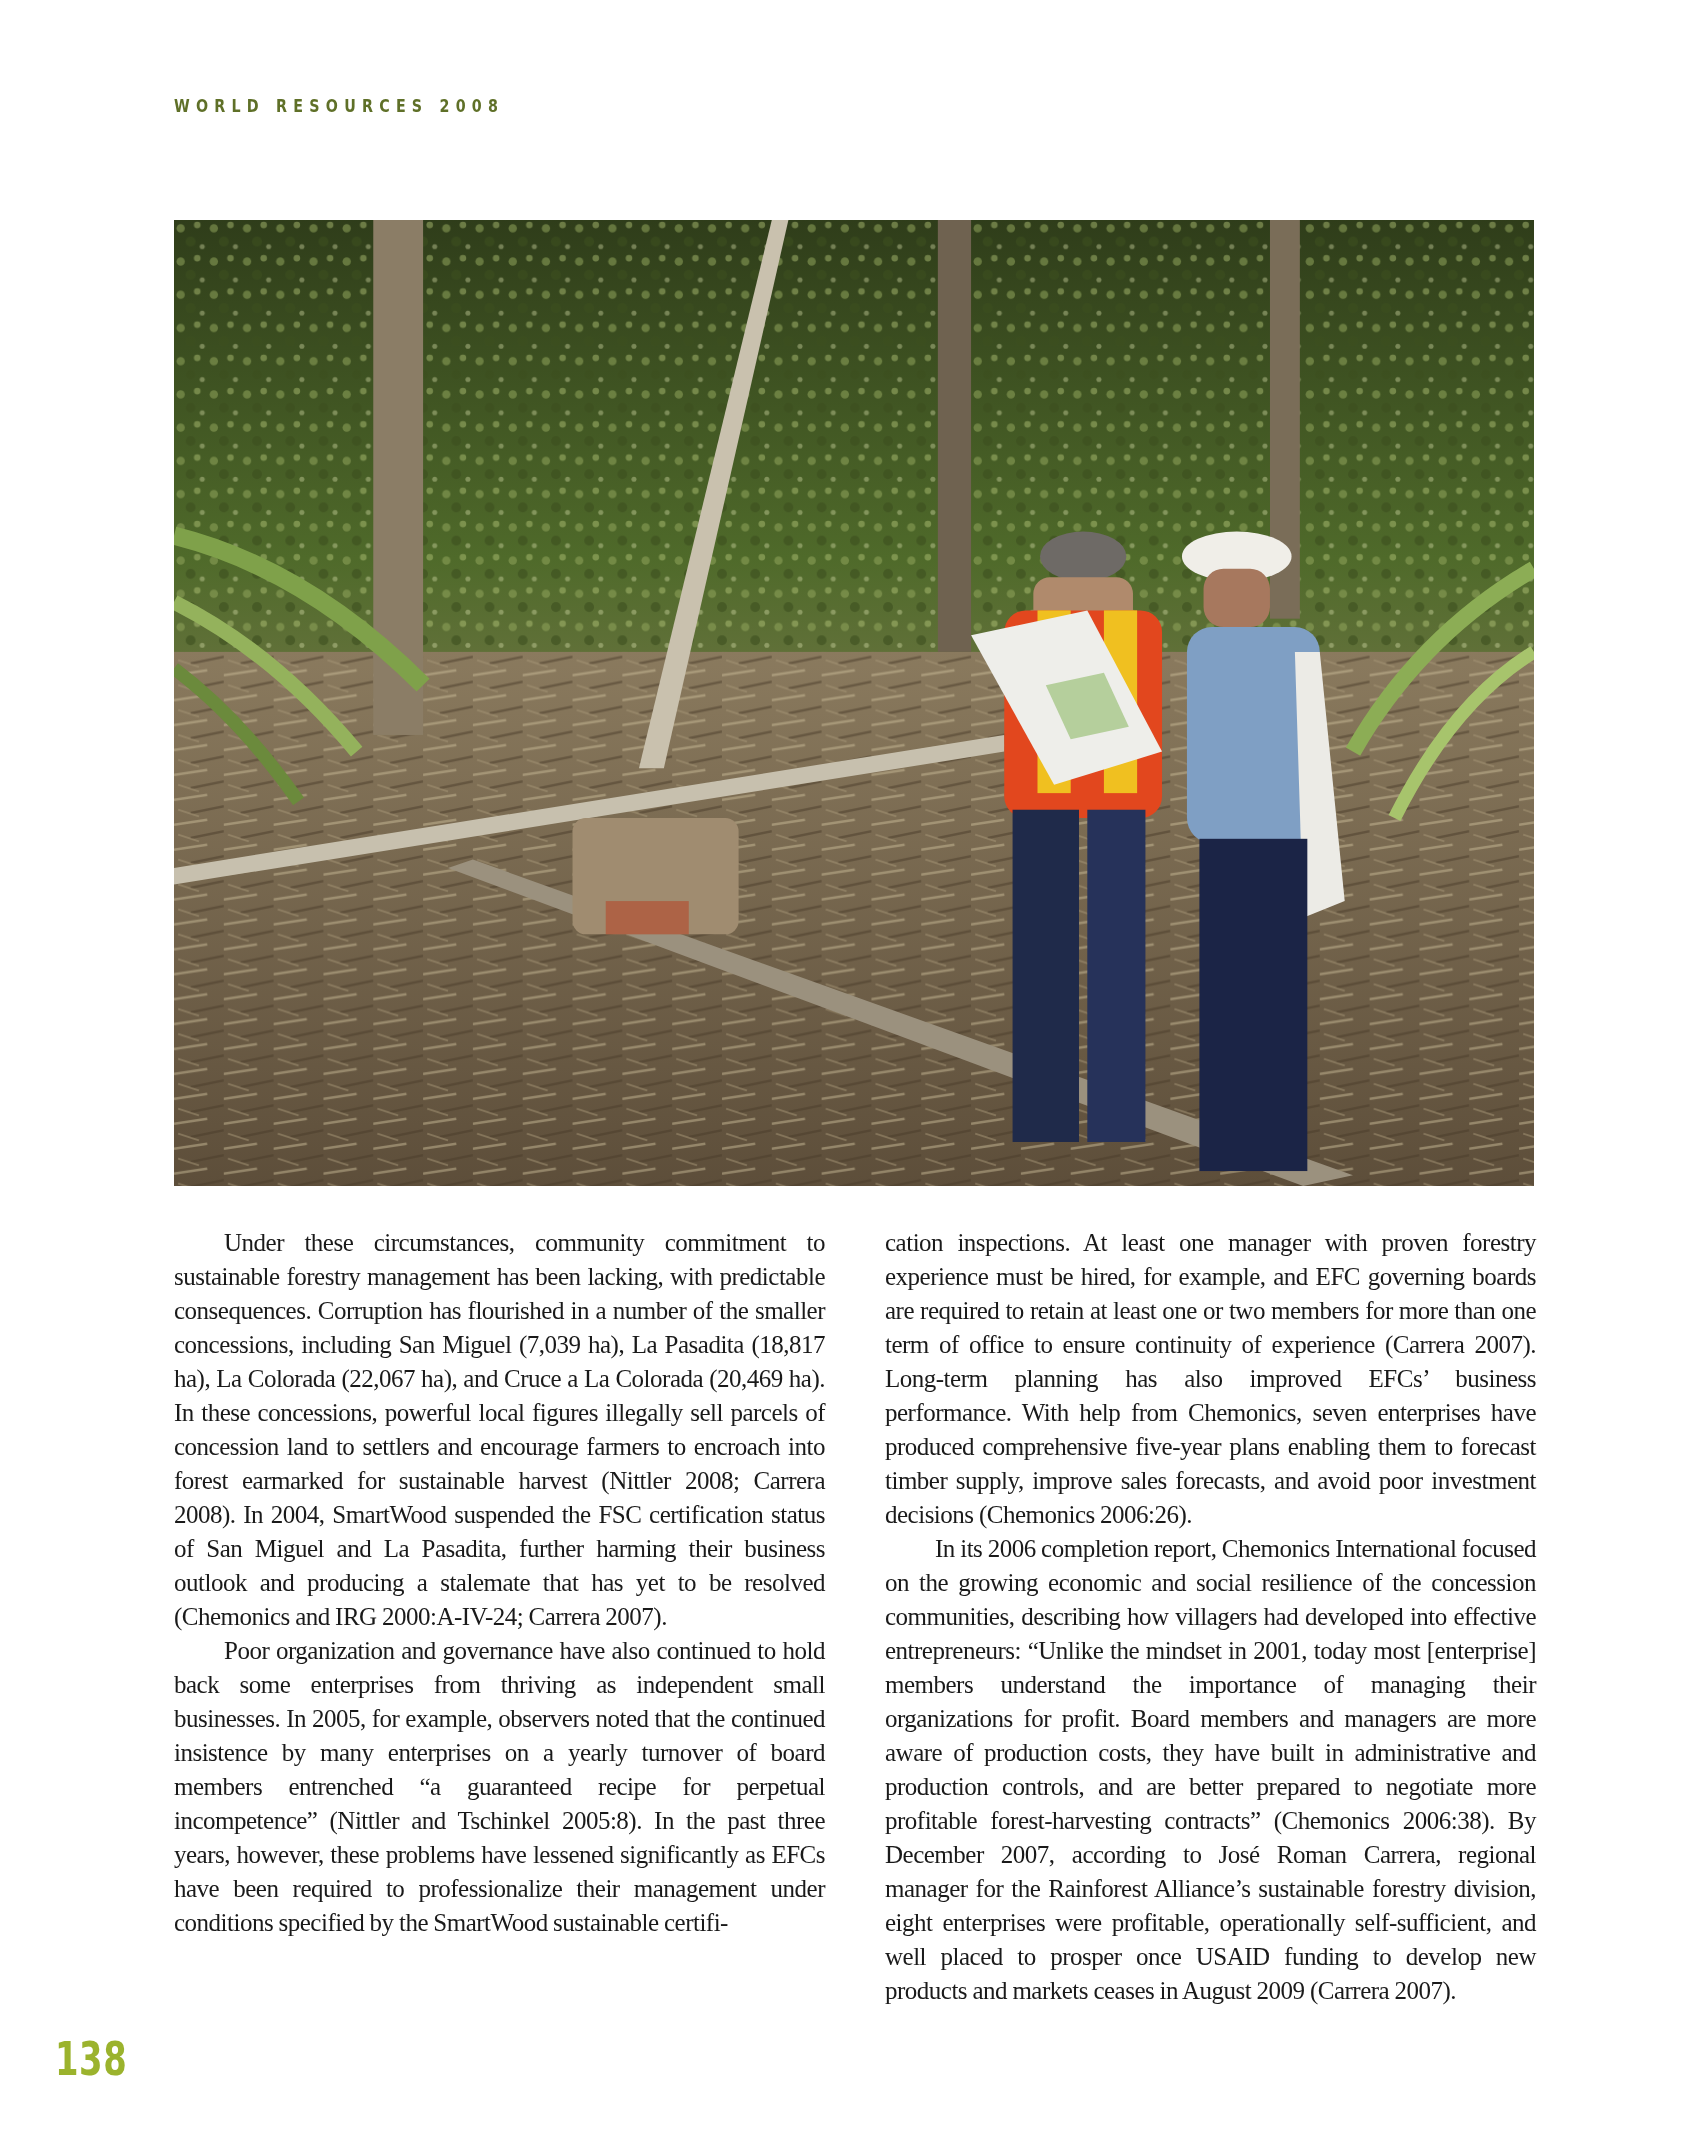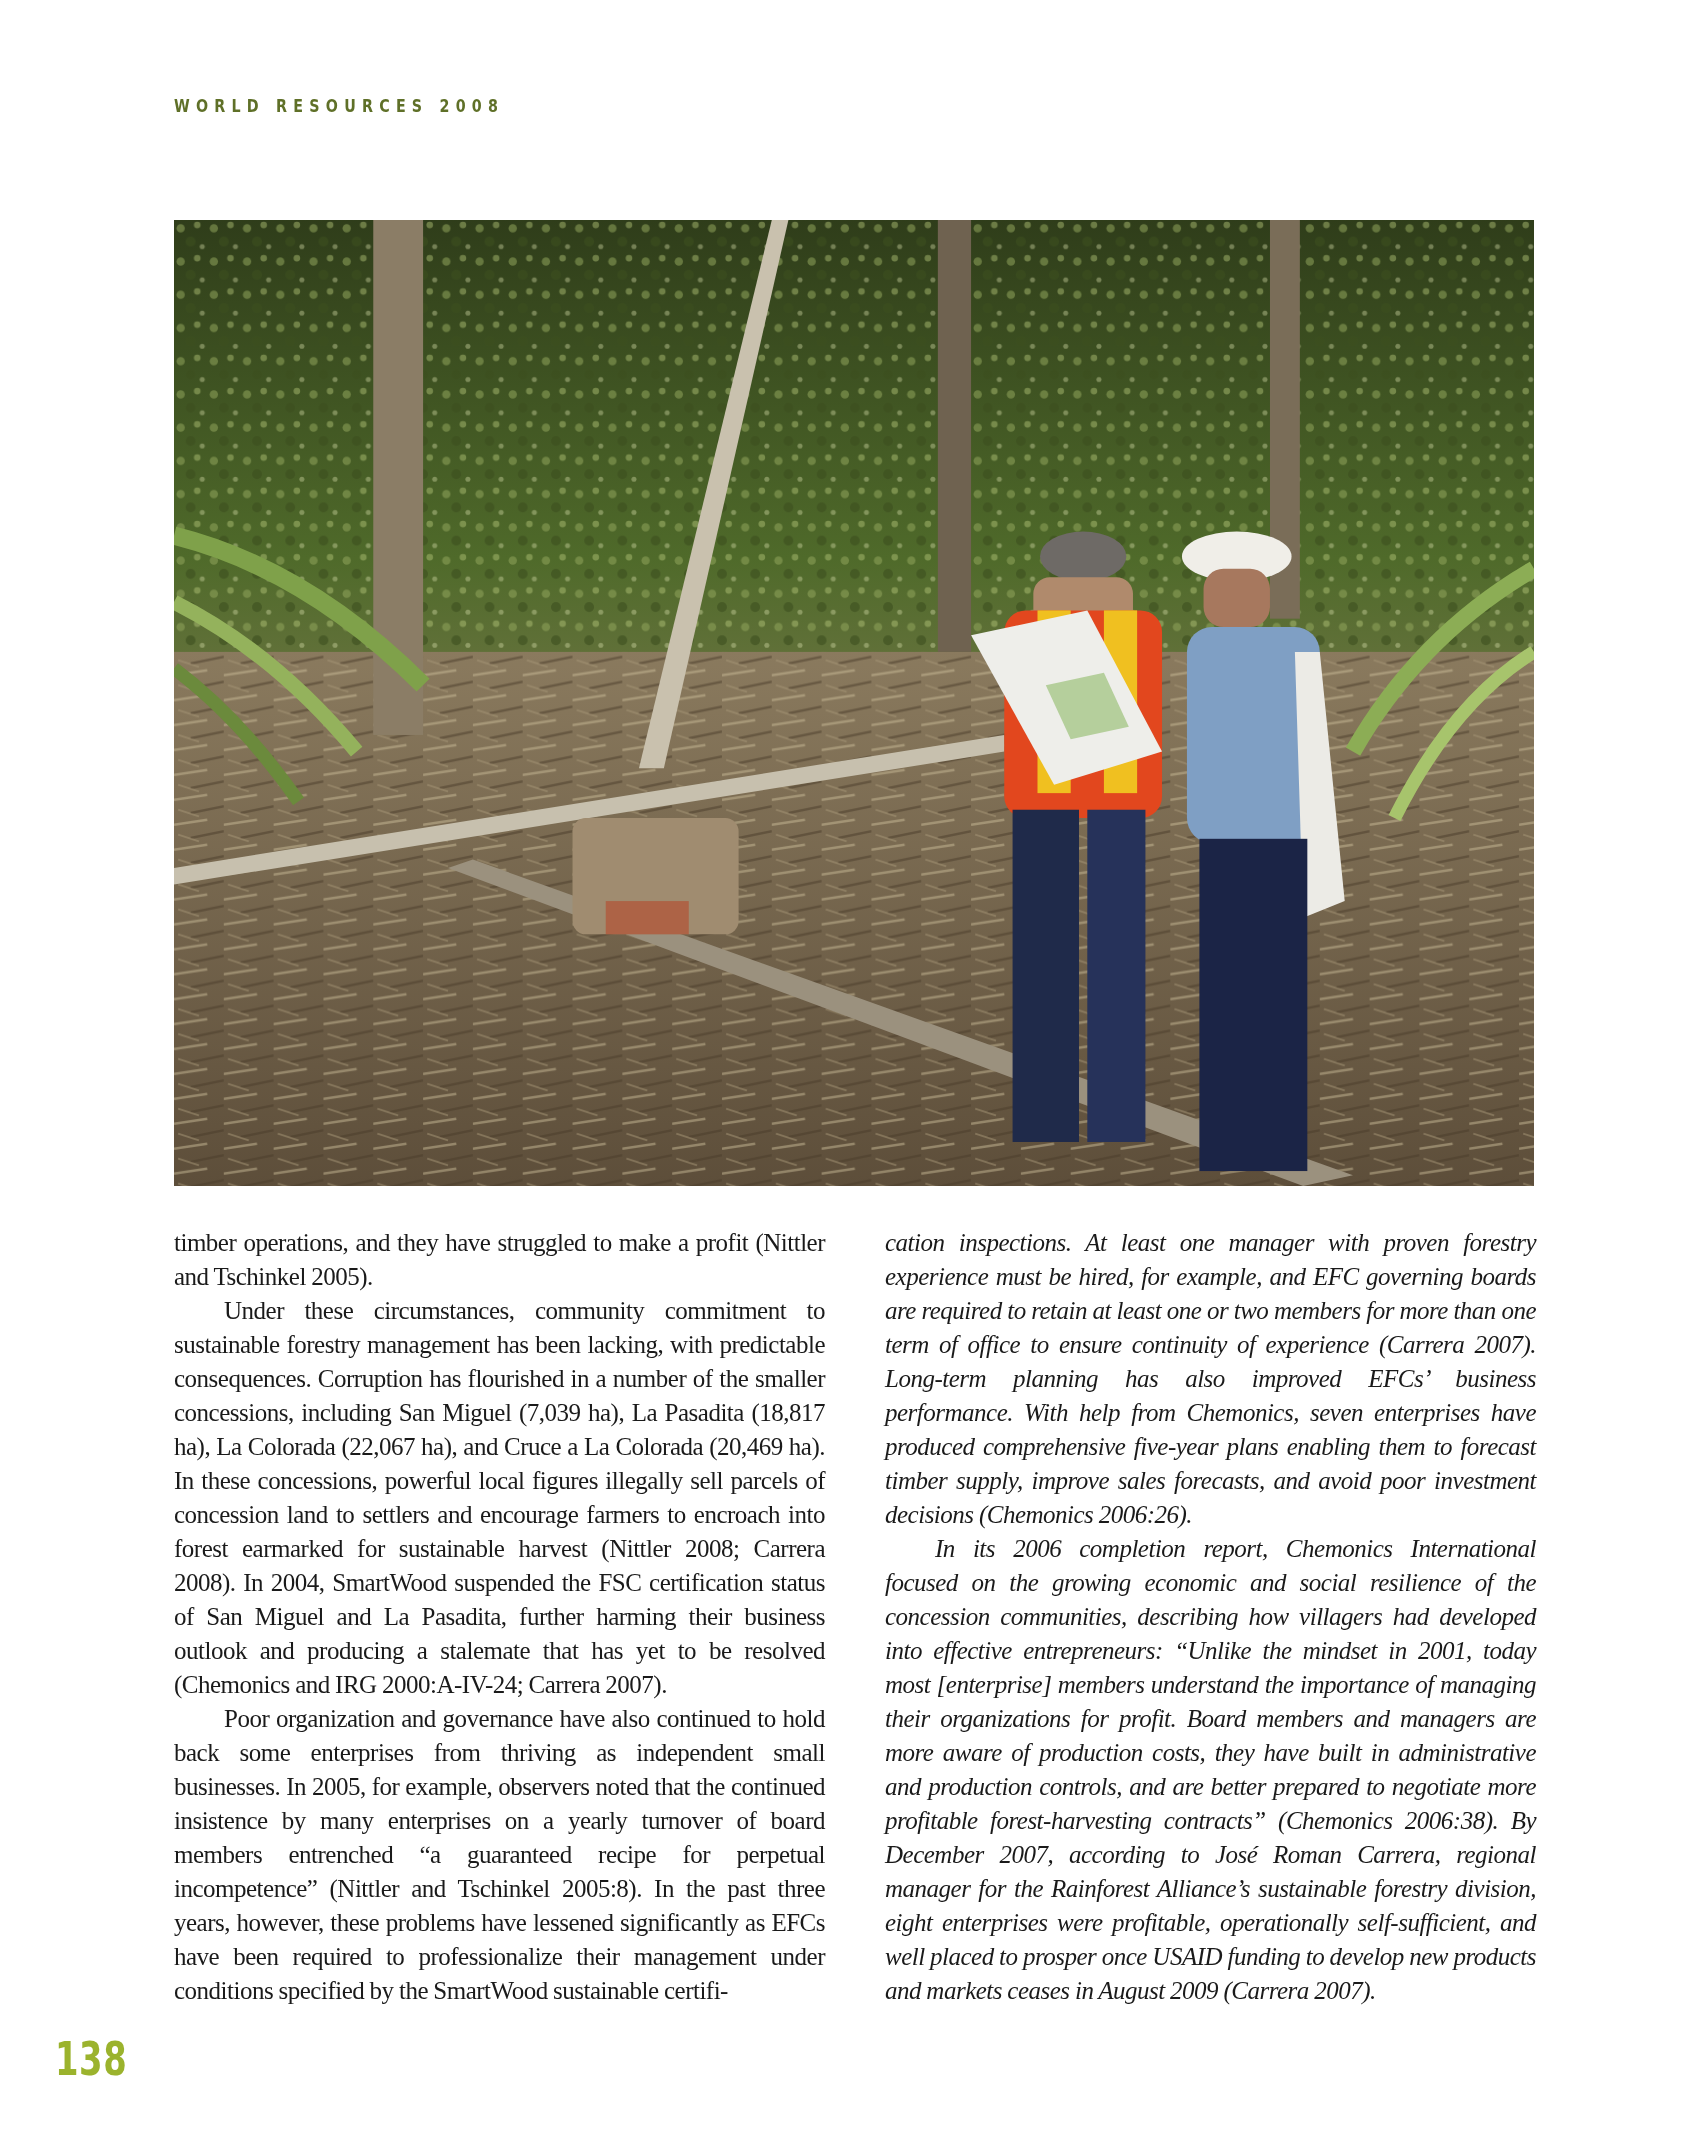--- a/index.html
+++ b/index.html
@@ -19,21 +19,21 @@
   }
   .photo svg { display: block; width: 100%; height: 100%; }
 
   .col {
     position: absolute; top: 1226px; width: 651px;
     font-family: "Liberation Serif", serif; font-size: 25px;
     line-height: 34px; color: #1a1a1a; text-align: justify;
     letter-spacing: -0.5px; word-spacing: -0.4px;
   }
   .col.left { left: 174px; }
-  .col.right { left: 885px; font-style: italic; }
+  .col.right { left: 885px; }
   .col p { margin: 0; text-indent: 50px; hyphens: manual; }
   .col p.noindent { text-indent: 0; }
 
   .page-number {
     position: absolute; left: 55px; top: 2031px;
     font-family: "DejaVu Sans", sans-serif; font-weight: bold;
     font-size: 47px; color: #9bb32d;
     transform: scaleX(0.72); transform-origin: left top;
     letter-spacing: 0.8px;
   }
@@ -106,21 +106,20 @@
 
     <ellipse cx="1280" cy="405" rx="66" ry="30" fill="#f0eee8"></ellipse>
     <rect x="1240" y="420" width="80" height="70" rx="24" fill="#a7785e"></rect>
     <rect x="1220" y="490" width="160" height="260" rx="30" fill="#7f9fc4"></rect>
     <polygon points="1350,520 1380,520 1410,820 1360,840" fill="#ecebe6"></polygon>
     <rect x="1235" y="745" width="130" height="400" fill="#1b2446"></rect>
   </svg>
 </div>
 
 <div class="col left">
-  <p class="noindent">timber operations, and they have struggled to make a profit (Nittler and Tschinkel 2005).</p>
   <p>Under these circumstances, community commitment to sustainable forestry management has been lacking, with predictable consequences. Corruption has flourished in a number of the smaller concessions, including San Miguel (7,039 ha), La Pasadita (18,817 ha), La Colorada (22,067 ha), and Cruce a La Colorada (20,469 ha). In these concessions, powerful local figures illegally sell parcels of concession land to settlers and encourage farmers to encroach into forest earmarked for sustain­able harvest (Nittler 2008; Carrera 2008). In 2004, SmartWood suspended the FSC certification status of San Miguel and La Pasadita, further harming their business outlook and producing a stalemate that has yet to be resolved (Chemonics and IRG 2000:A-IV-24; Carrera 2007).</p>
   <p>Poor organization and governance have also continued to hold back some enterprises from thriving as independent small businesses. In 2005, for example, observers noted that the continued insistence by many enterprises on a yearly turnover of board members entrenched “a guaranteed recipe for perpetual incompetence” (Nittler and Tschinkel 2005:8). In the past three years, however, these problems have lessened significantly as EFCs have been required to professionalize their management under conditions specified by the SmartWood sustainable certifi-</p>
 </div>
 
 <div class="col right">
   <p class="noindent">cation inspections. At least one manager with proven forestry experience must be hired, for example, and EFC governing boards are required to retain at least one or two members for more than one term of office to ensure continuity of experience (Carrera 2007). Long-term planning has also improved EFCs’ business performance. With help from Chemonics, seven enter­prises have produced comprehensive five-year plans enabling them to forecast timber supply, improve sales forecasts, and avoid poor investment decisions (Chemonics 2006:26).</p>
   <p>In its 2006 completion report, Chemonics International focused on the growing economic and social resilience of the concession communities, describing how villagers had devel­oped into effective entrepreneurs: “Unlike the mindset in 2001, today most [enterprise] members understand the importance of managing their organizations for profit. Board members and managers are more aware of production costs, they have built in administrative and production controls, and are better prepared to negotiate more profitable forest-harvesting contracts” (Chemonics 2006:38). By December 2007, accord­ing to José Roman Carrera, regional manager for the Rainforest Alliance’s sustainable forestry division, eight enter­prises were profitable, operationally self-sufficient, and well placed to prosper once USAID funding to develop new products and markets ceases in August 2009 (Carrera 2007).</p>
 </div>
 
 <div class="page-number">138</div>

